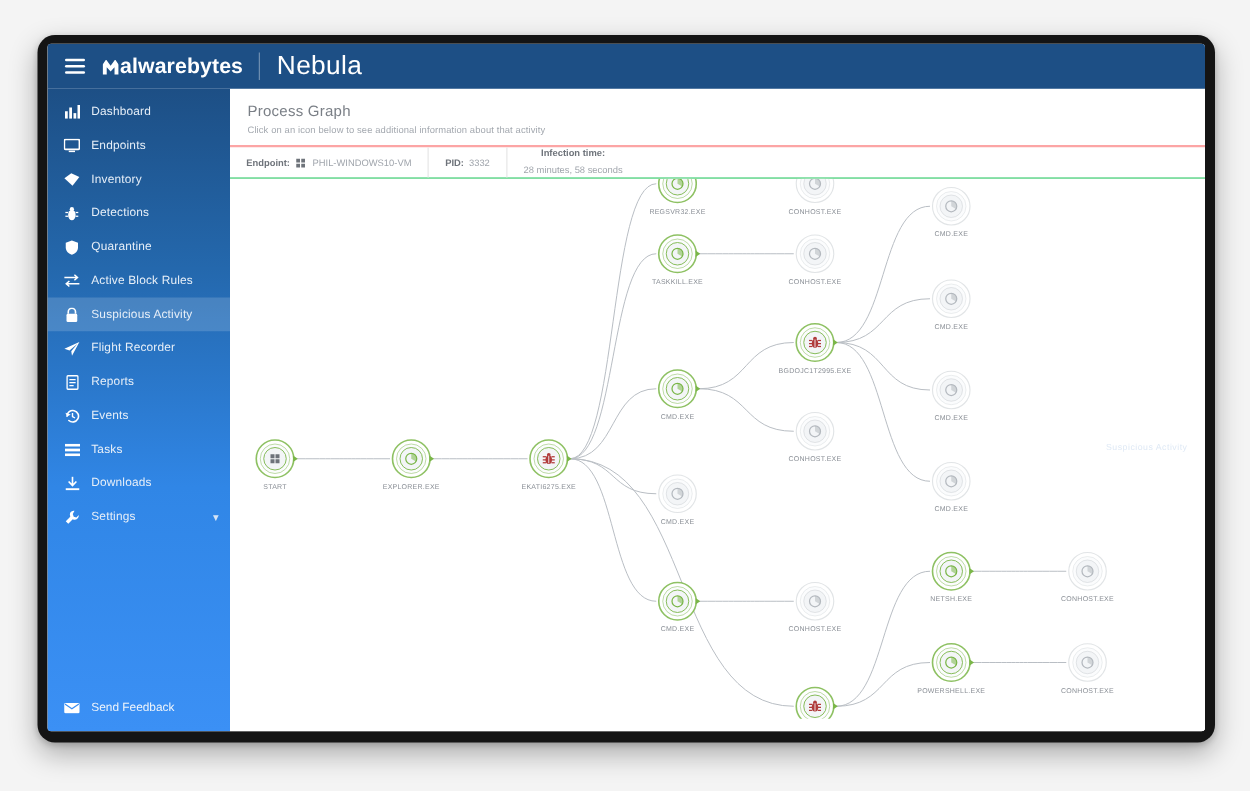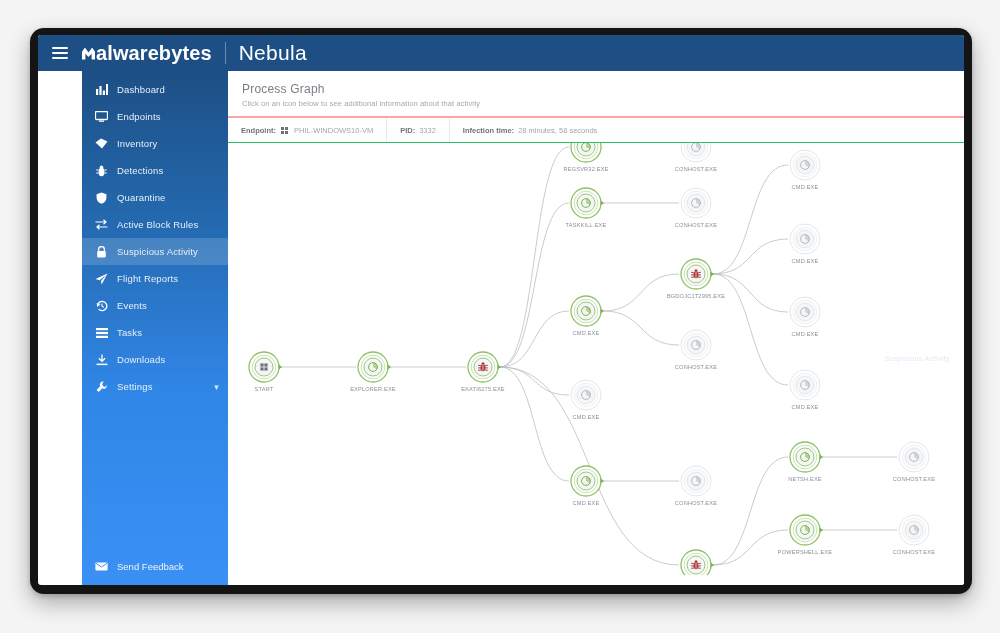--- a/index.html
+++ b/index.html
@@ -37,26 +37,26 @@
   .hamburger { width: 16px; height: 12px; display: flex; flex-direction: column;
     justify-content: space-between; cursor: pointer; margin-right: 14px; }
   .hamburger span { display: block; height: 2px; background: #fff; border-radius: 1px; }
   .brandwrap { display:flex; align-items:center; }
   .mb-m { display:inline-block; width:13px; height:13px; position:relative; margin-right:1px; vertical-align:middle;}
   .mb-m::before{
     content:""; position:absolute; left:0; top:1px; width:13px; height:12px;
     background:#fff;
     clip-path: polygon(0% 100%, 0% 35%, 22% 0%, 50% 42%, 78% 0%, 100% 35%, 100% 100%, 74% 100%, 74% 52%, 50% 80%, 26% 52%, 26% 100%);
   }
-  .brand-strong { font-size: 20px; font-weight: bold; letter-spacing: .1px; }
+  .brand-strong { font-size: 17px; font-weight: bold; letter-spacing: .1px; }
   .divider-v { width:1px; height:22px; background: rgba(255,255,255,.35); margin: 0 13px; }
   .product { font-size: 21px; font-weight: 300; letter-spacing:.3px;}
 
   
-  .body-row { display: flex; height: calc(100% - 36px); padding-left: 44px; }
+  .body-row { display: flex; height: calc(100% - 36px); }
 
   
   .sidebar {
     width: 146px; flex: 0 0 146px;
     background: linear-gradient(180deg, #1d4f85 0%, #2468ad 28%, #3086e6 62%, #3b90f5 100%);
     position: relative;
     display:flex; flex-direction:column;
   }
   .nav { padding-top: 5px; }
   .nav-item {
@@ -82,21 +82,21 @@
   .page-title { font-size: 12px; color: #7a7f86; font-weight: 400; letter-spacing:.2px; }
   .page-sub { font-size: 7.5px; color: #a3a8af; margin-top: 3px; letter-spacing:.1px; }
 
   .infobar {
     display: flex; align-items: center; height: 25px;
     border-bottom: 1px solid #22c55e; font-size: 7.5px; color: #8d9299;
     background: #fff;
   }
   .info-cell { padding: 0 13px; display:flex; align-items:center; gap:4px; height:100%;
                border-right: 1px solid #e8e8e8; white-space: nowrap; }
-  .info-cell:last-child { border-right: none; }
+  .info-cell:last-child { border-right: none; flex-direction: column; }
   .info-k { font-weight: bold; color: #6e737a; }
   .info-v { color: #a0a5ac; }
   .win-ico { display:inline-block; width:7px; height:7px; position:relative; margin:0 2px 0 1px;}
   .win-ico i { position:absolute; width:3px; height:3px; background:#6e737a; }
   .win-ico i:nth-child(1){left:0;top:0;} .win-ico i:nth-child(2){left:4px;top:0;}
   .win-ico i:nth-child(3){left:0;top:4px;} .win-ico i:nth-child(4){left:4px;top:4px;}
 
   .graph-wrap { flex: 1; position: relative; overflow: hidden; background: #fff; }
   .graph-wrap svg.canvas { position:absolute; left:0; top:0; }
   .watermark { position:absolute; right: 14px; top: 212px;
@@ -204,23 +204,34 @@
                 </span>
             <span class="nav-label">Suspicious Activity</span>
           </div>
 
           <div class="nav-item">
             <span class="nav-ico">
                   <svg width="13" height="12" viewBox="0 0 13 12">
                     <path d="M12.5 0.5 L0.5 6 L4.6 7.3 L11 2 L6 8 L6.6 11.5 Z" fill="#fff"></path>
                   </svg>
                 </span>
-            <span class="nav-label">Flight Reports</span>
-          </div>
-
+            <span class="nav-label">Flight Recorder</span>
+          </div>
+
+          <div class="nav-item">
+            <span class="nav-ico">
+                  <svg width="10" height="12" viewBox="0 0 10 12">
+                    <rect x="0.6" y="0.6" width="8.8" height="10.8" rx="0.8" fill="none" stroke="#fff" stroke-width="1.2"></rect>
+                    <rect x="2.5" y="3.2" width="5" height="1" fill="#fff"></rect>
+                    <rect x="2.5" y="5.6" width="5" height="1" fill="#fff"></rect>
+                    <rect x="2.5" y="8" width="3.4" height="1" fill="#fff"></rect>
+                  </svg>
+                </span>
+            <span class="nav-label">Reports</span>
+          </div>
 
           <div class="nav-item">
             <span class="nav-ico">
                   <svg width="12" height="12" viewBox="0 0 12 12">
                     <path d="M1.6 6 A4.6 4.6 0 1 1 3.1 9.4" stroke="#fff" stroke-width="1.3" fill="none" stroke-linecap="round"></path>
                     <path d="M0.3 3.2 L1.8 6.2 L4.6 4.6" fill="#fff"></path>
                     <path d="M6 3.4 V6.2 L8 7.4" stroke="#fff" stroke-width="1.1" fill="none"></path>
                   </svg>
                 </span>
             <span class="nav-label">Events</span>

